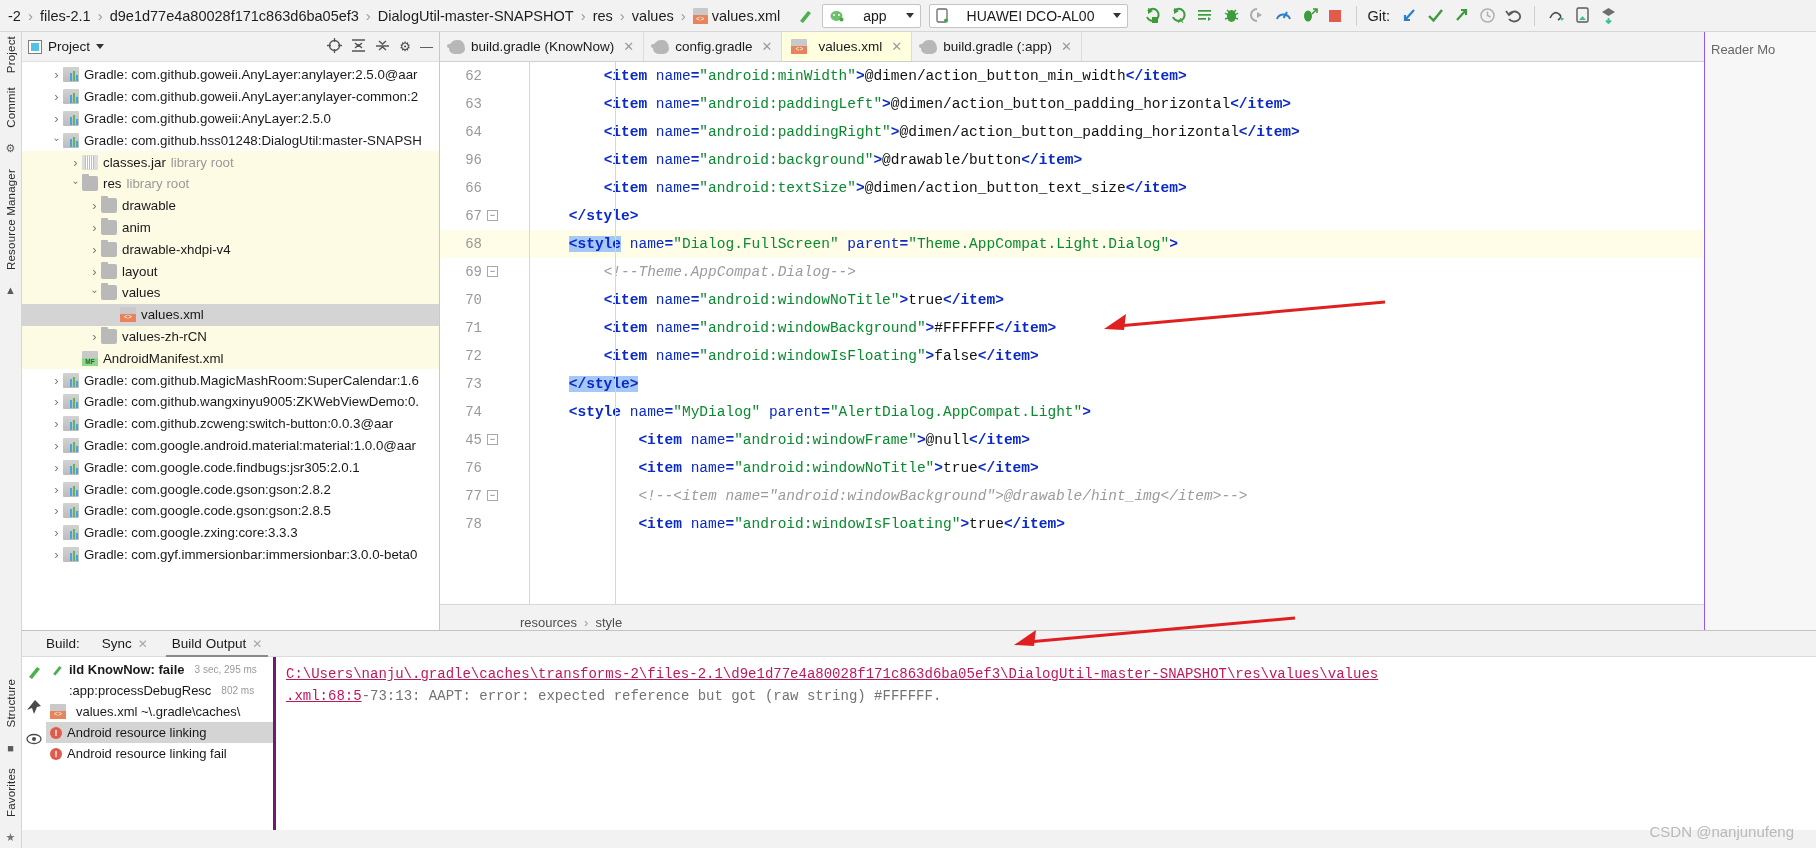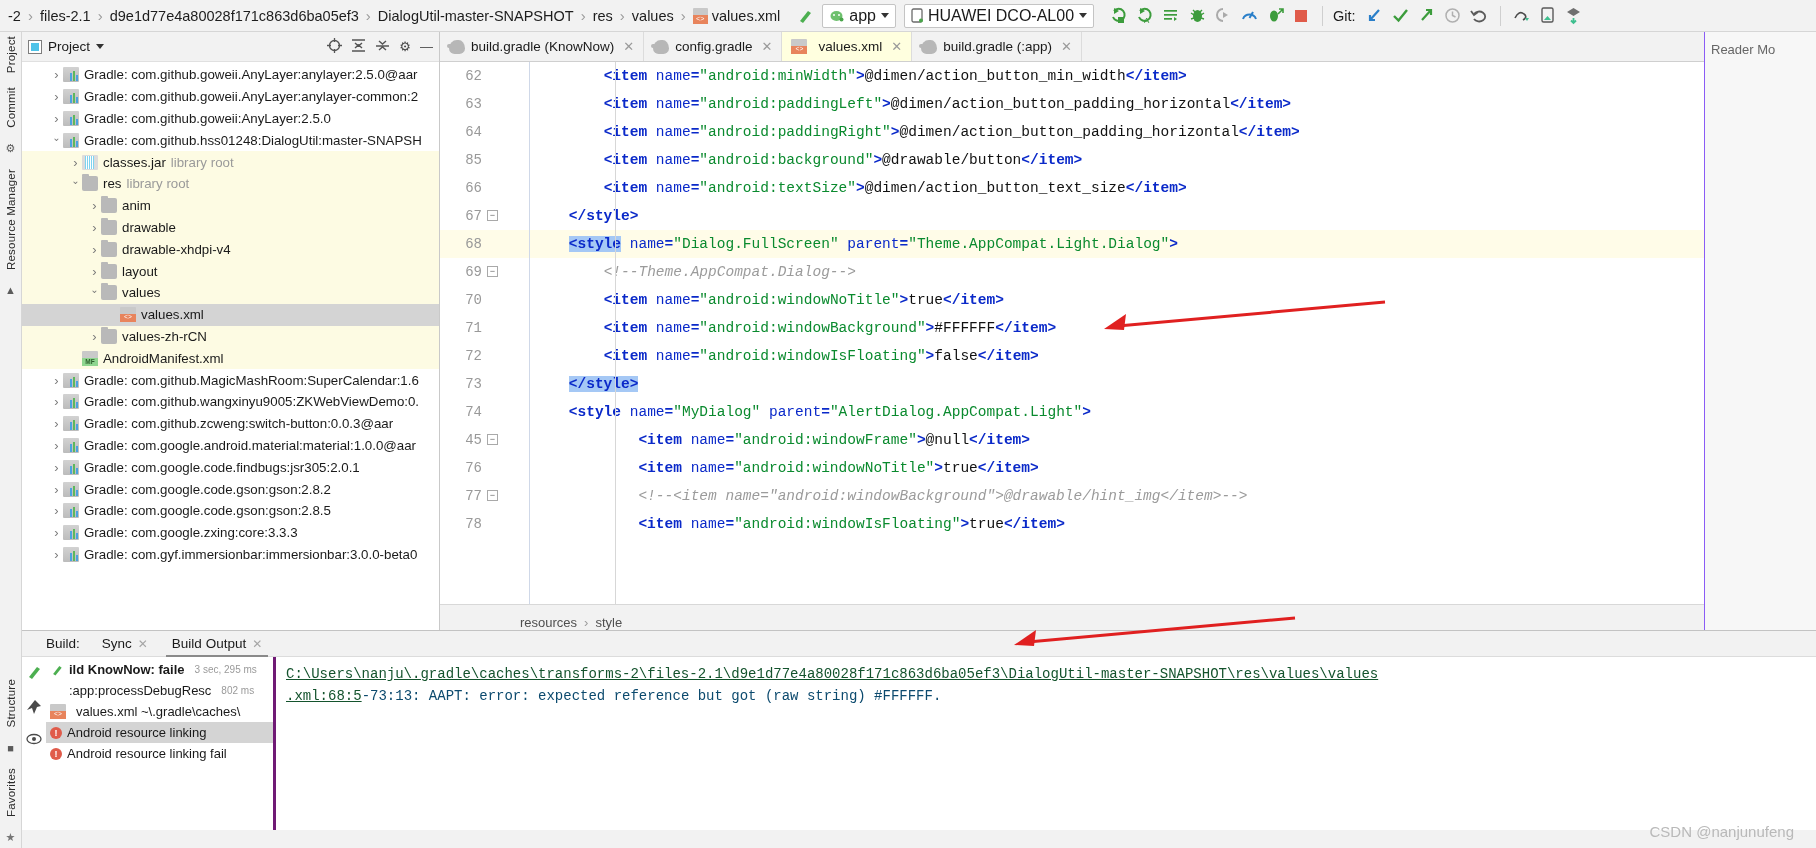--- a/index.html
+++ b/index.html
@@ -21,21 +21,21 @@
   .crumb-icon { width:15px; height:16px; display:inline-block; position:relative; margin-right:4px; vertical-align:-3px; }
   .xmlico { background:#c9c9c9; border-radius:1px; }
   .xmlico:after { content:"<>"; position:absolute; left:0; bottom:0; width:15px; height:9px;
     background:#e8845c; color:#fff; font-size:7px; line-height:9px; text-align:center;
     font-family:"Liberation Mono", monospace; }
 
   .tb-sep { width:1px; height:20px; background:#cfcfcf; margin:0 8px; }
   .tb-icon { width:26px; height:24px; display:inline-flex; align-items:center; justify-content:center;
              cursor:default; position:relative; }
   .combo { height:24px; border:1px solid #c4c4c4; background:#fff; border-radius:2px;
-           display:inline-flex; align-items:center; padding:0 6px; gap:5px; font-size:16px; margin:0 4px; }
+           display:inline-flex; align-items:center; padding:0 6px; gap:19px; font-size:14px; margin:0 4px; }
   .caret { width:0;height:0;border-left:4px solid transparent;border-right:4px solid transparent;
            border-top:5px solid #333; display:inline-block; }
   .gitlabel { font-size:14.5px; margin:0 6px 0 2px; }
 
   
   .body { flex:1; display:flex; min-height:0; }
 
   
   .rail { width:22px; background:#f2f2f2; border-right:1px solid #d6d6d6; flex:none;
           display:flex; flex-direction:column; align-items:center; justify-content:space-between; padding:4px 0; }
@@ -136,22 +136,22 @@
   .build-rail { width:24px; flex:none; display:flex; flex-direction:column; align-items:center;
                 gap:15px; padding-top:6px; background:#fff; }
   .btree { width:230px; flex:none; border-right:3px solid #701a75; padding-top:2px; font-size:13px; }
   .btree .brow { height:21px; display:flex; align-items:center; gap:5px; white-space:nowrap; padding-left:4px; }
   .brow.selb { background:#d4d4d4; }
   .time { color:#9a9a9a; font-size:10px; margin-left:5px; }
   .errdot { width:12px;height:12px;border-radius:50%;background:#e05b4a;color:#fff;
             font-size:9px;line-height:12px;text-align:center;flex:none;font-weight:bold; }
   .bdetail { flex:1; padding:6px 10px; font-family:"Liberation Mono", monospace; font-size:14px;
              line-height:22px; min-width:0; }
-  .link { color:#14532d; text-decoration:underline; word-break:break-all; }
-  .errtext { color:#0c4a6e; }
+  .link { color:#be185d; text-decoration:underline; word-break:break-all; }
+  .errtext { color:#737373; }
 
   
   .anno { position:absolute; pointer-events:none; }
   .wm { position:absolute; right:22px; bottom:8px; color:#b9b9b9; font-size:15px;text-align:center; }
   .statusbar { height:18px; background:#f2f2f2; }
 </style>
 </head>
 <body>
 
 <div class="ide">
@@ -385,27 +385,27 @@
                 <span style="width: 47px; flex: 0 0 auto;"></span>
                 <span class="arrow open"></span>
                 <span class="ti ic-folder"></span>
                 <span>res</span>
                 <span class="dim">library root</span>
               </div>
               <div class="row hl">
                 <span style="width: 66px; flex: 0 0 auto;"></span>
                 <span class="arrow closed"></span>
                 <span class="ti ic-folder"></span>
+                <span>drawable</span>
+              </div>
+              <div class="row hl">
+                <span style="width: 66px; flex: 0 0 auto;"></span>
+                <span class="arrow closed"></span>
+                <span class="ti ic-folder"></span>
                 <span>anim</span>
-              </div>
-              <div class="row hl">
-                <span style="width: 66px; flex: 0 0 auto;"></span>
-                <span class="arrow closed"></span>
-                <span class="ti ic-folder"></span>
-                <span>drawable</span>
               </div>
               <div class="row hl">
                 <span style="width: 66px; flex: 0 0 auto;"></span>
                 <span class="arrow closed"></span>
                 <span class="ti ic-folder"></span>
                 <span>drawable-xhdpi-v4</span>
               </div>
               <div class="row hl">
                 <span style="width: 66px; flex: 0 0 auto;"></span>
                 <span class="arrow closed"></span>
@@ -514,21 +514,21 @@
                 <span class="gr-ico"></span>
                 <span>build.gradle (:app)</span>
                 <span class="x">✕</span>
               </div>
             </div>
           <div class="code-wrap">
             <div class="gutter" id="gutter">
                 <div class="gnum">62</div>
                 <div class="gnum">63</div>
                 <div class="gnum">64</div>
-                <div class="gnum">85</div>
+                <div class="gnum">96</div>
                 <div class="gnum">66</div>
                 <div class="gnum">67</div>
                 <div class="fold" style="top: 148px;">−</div>
                 <div class="gnum cur">68</div>
                 <div class="fold" style="top: 204px;">−</div>
                 <div class="gnum">69</div>
                 <div class="gnum">70</div>
                 <div class="gnum">71</div>
                 <div class="gnum">72</div>
                 <div class="gnum">73</div>

